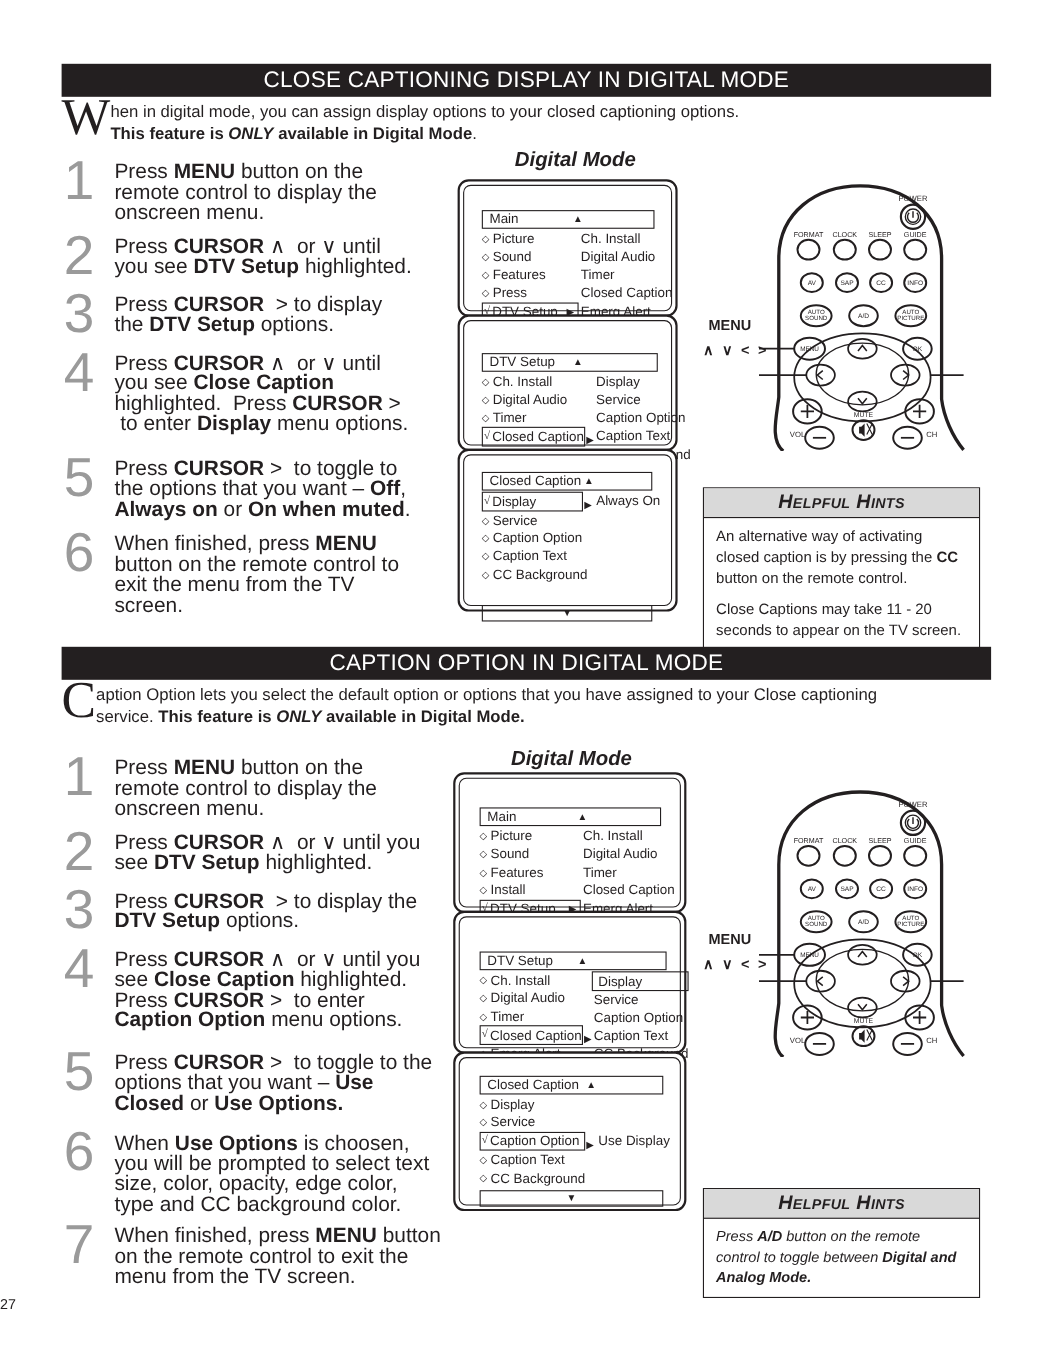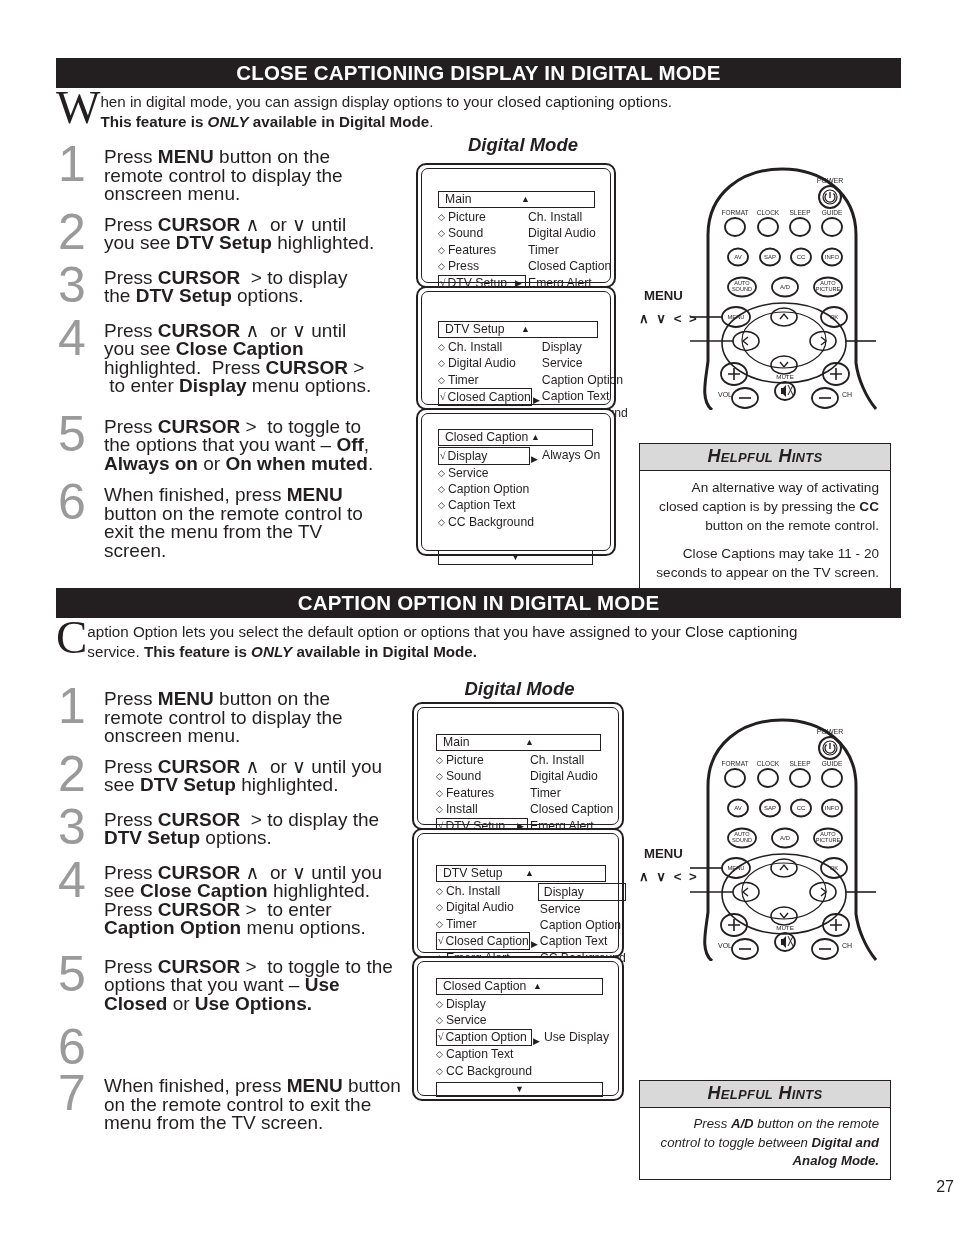--- a/index.html
+++ b/index.html
@@ -17,21 +17,21 @@
   }
 
   
   .banner {
     position: absolute;
     left: 56px;
     width: 845px;
     height: 30px;
     background: #231f20;
     color: #ffffff;
-    font-weight: bold;
+    font-weight: normal;
     font-size: 20.5px;
     letter-spacing: .2px;
     display: flex;
     align-items: center;
     justify-content: center;
     text-align: center;
   }
 
   
   .intro {
@@ -188,32 +188,31 @@
     font-size: 18px;
     padding: 2px 0 3px;
     font-variant: small-caps;
     letter-spacing: .3px;
   }
   .hints-body { padding: 7px 11px 8px; }
   .hints-body p {
     margin: 0 0 9px;
     font-size: 13.6px;
     line-height: 19px;
-    text-align: right;
   }
   .hints-body p:last-child { margin-bottom: 0; }
   .hints-body.ital p { font-style: italic; font-size: 13.2px; line-height: 18.5px; }
 
   
   .pageno {
     position: absolute;
     width: 954px;
     left: 0;
-    text-align: right;
-    font-size: 16px;
+    text-align: left;
+    font-size: 13px;
   }
 </style>
 </head>
 <body>
 
 <div class="banner" style="top:58px;">
   <span>CLOSE CAPTIONING DISPLAY IN DIGITAL MODE</span>
 </div>
 
 <div class="intro" style="top:92px;">
@@ -513,20 +512,21 @@
   <div class="step" style="margin-bottom:20px;">
     <div class="step-num">4</div>
     <div class="step-text" style="width:290px;">Press <b>CURSOR</b> ∧&nbsp; or ∨ until you see <b>Close Caption</b> highlighted.&nbsp; Press <b>CURSOR</b> &gt; &nbsp;to enter <b>Caption Option</b> menu options.</div>
   </div>
   <div class="step" style="margin-bottom:18px;">
     <div class="step-num">5</div>
     <div class="step-text" style="width:290px;">Press <b>CURSOR</b> &gt; &nbsp;to toggle to the options that you want – <b>Use Closed</b> or <b>Use Options.</b></div>
   </div>
   <div class="step" style="margin-bottom:10px;">
     <div class="step-num">6</div>
+    <div class="step-text" style="width:300px;">When <b>Use Options</b> is choosen, you will be prompted to select text size, color, opacity, edge color, type and CC background color.</div>
   </div>
   <div class="step">
     <div class="step-num">7</div>
     <div class="step-text" style="width:300px;">When finished, press <b>MENU</b> button on the remote control to exit the menu from the TV screen.</div>
   </div>
 </div>
 
 <div class="digimode" style="top:678px;left:412px;width:215px;">Digital Mode</div>
 
 <div class="tvstack" style="top:702px;left:412px;">

